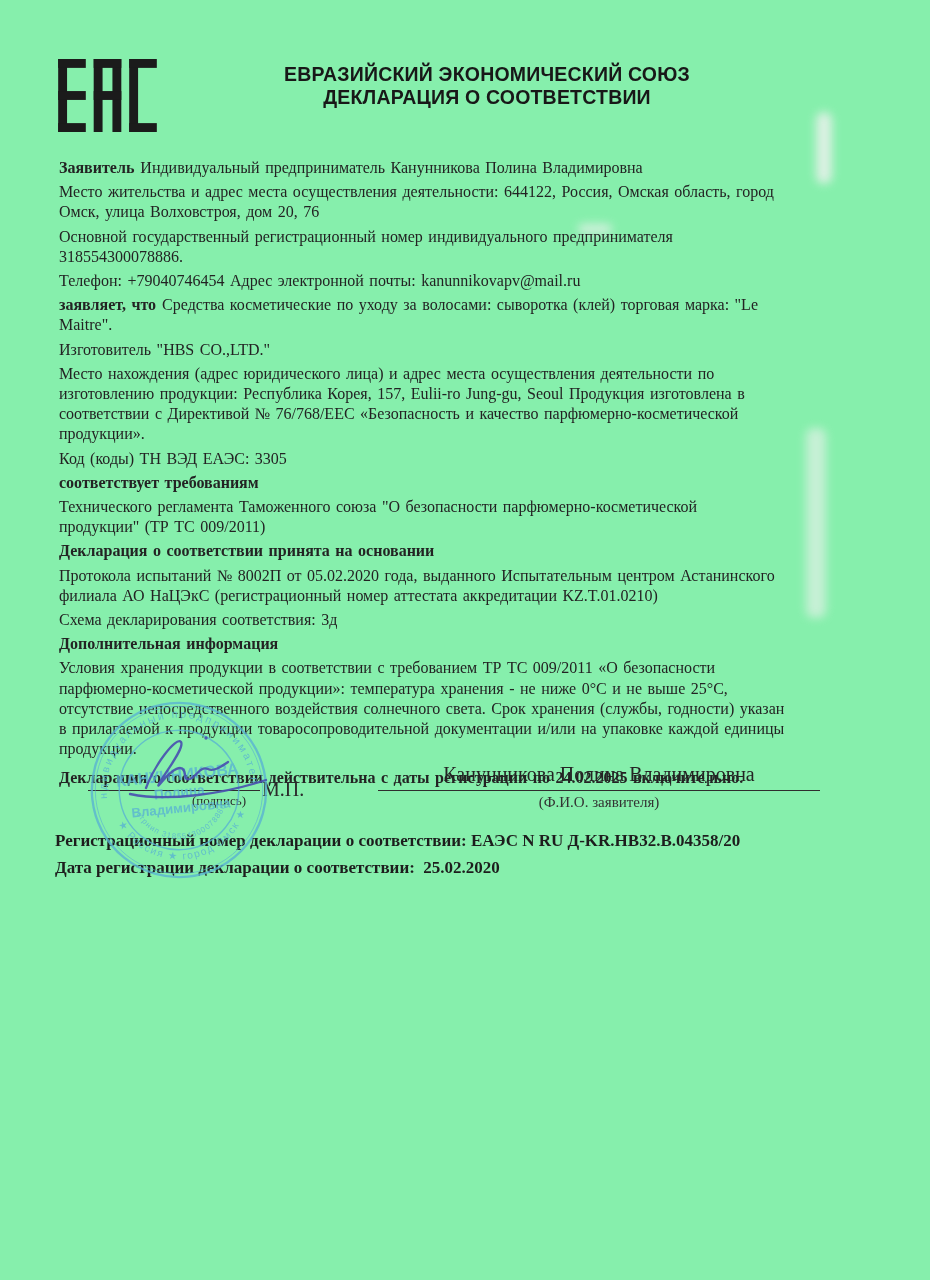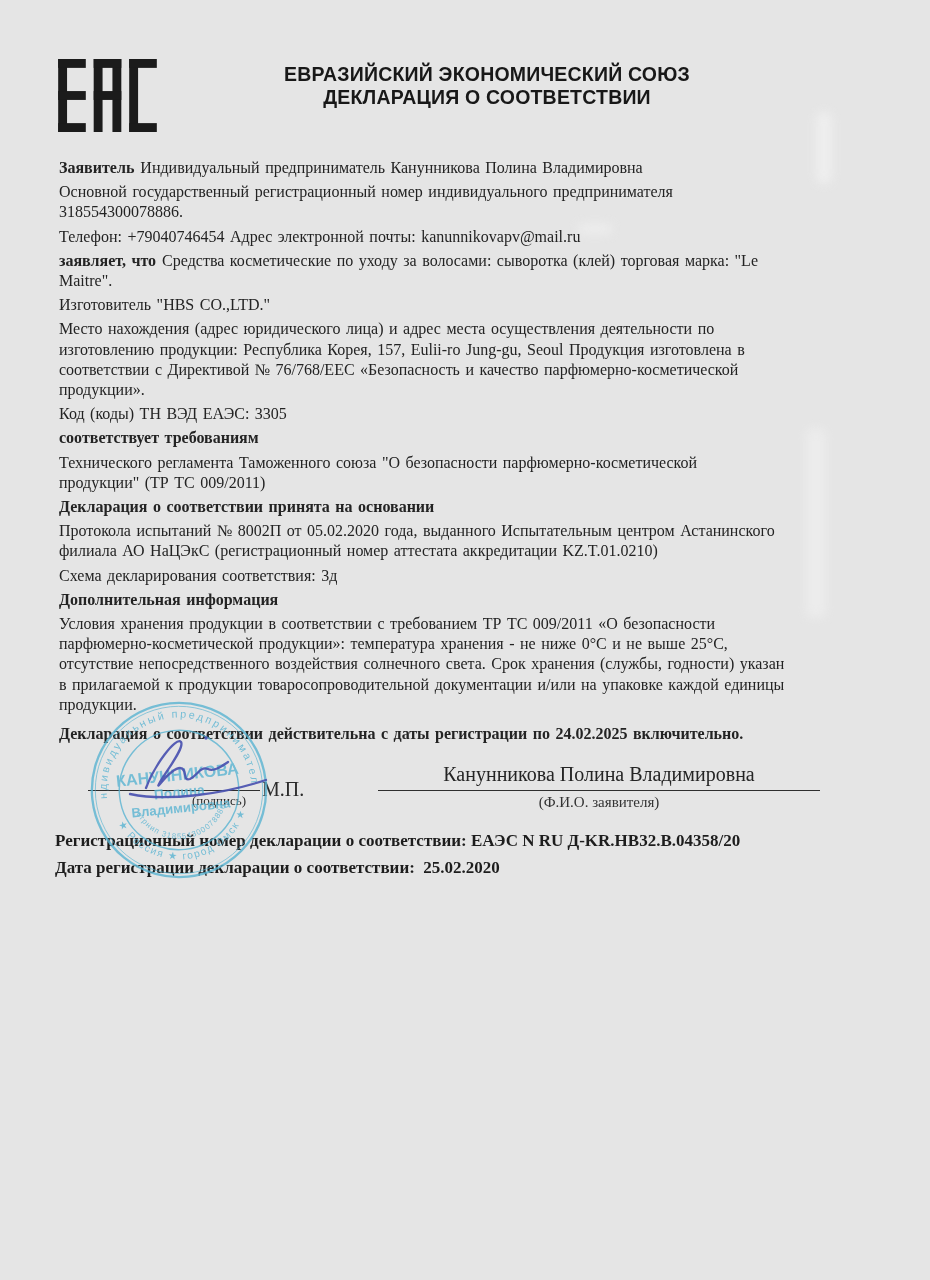--- a/index.html
+++ b/index.html
@@ -1,17 +1,17 @@
 <!DOCTYPE html>
 <html><head>
 <meta charset="utf-8">
 <style>
   html,body{margin:0;padding:0;background:#ffffff;}
   .page{
-    position:relative;width:930px;height:1280px;background:#e5e5e5;
+    position:relative;width:930px;height:1280px;background:#86efac;
     font-family:"Liberation Serif", serif;color:#222;overflow:hidden;
   }
   
   .eac-logo{position:absolute;left:57px;top:59px;width:101px;height:73px;}
   .doc-title{
     position:absolute;left:44px;top:63px;width:886px;text-align:center;
     font-family:"Liberation Sans", sans-serif;font-weight:bold;font-size:19.5px;
     line-height:23px;color:#181818;letter-spacing:.2px;
   }
   
@@ -74,20 +74,22 @@
     </g>
   </svg>
 
   <div class="doc-title">
     <div>ЕВРАЗИЙСКИЙ ЭКОНОМИЧЕСКИЙ СОЮЗ</div>
     <div>ДЕКЛАРАЦИЯ О СООТВЕТСТВИИ</div>
   </div>
 
   <div class="doc-body">
     <p><b class="lbl">Заявитель</b><span class="txt">Индивидуальный предприниматель Канунникова Полина Владимировна</span></p>
+    <p><span class="txt">Место жительства и адрес места осуществления деятельности: 644122, Россия, Омская область, город
+Омск, улица Волховстроя, дом 20, 76</span></p>
     <p><span class="txt">Основной государственный регистрационный номер индивидуального предпринимателя
 318554300078886.</span></p>
     <p><span class="txt">Телефон: +79040746454 Адрес электронной почты: kanunnikovapv@mail.ru</span></p>
     <p><b class="lbl">заявляет, что</b><span class="txt">Средства косметические по уходу за волосами: сыворотка (клей) торговая марка: "Le
 Maitre".</span></p>
     <p><span class="txt">Изготовитель "HBS CO.,LTD."</span></p>
     <p><span class="txt">Место нахождения (адрес юридического лица) и адрес места осуществления деятельности по
 изготовлению продукции: Республика Корея, 157, Eulii-ro Jung-gu, Seoul Продукция изготовлена в
 соответствии с Директивой № 76/768/ЕЕС «Безопасность и качество парфюмерно-косметической
 продукции».</span></p>

